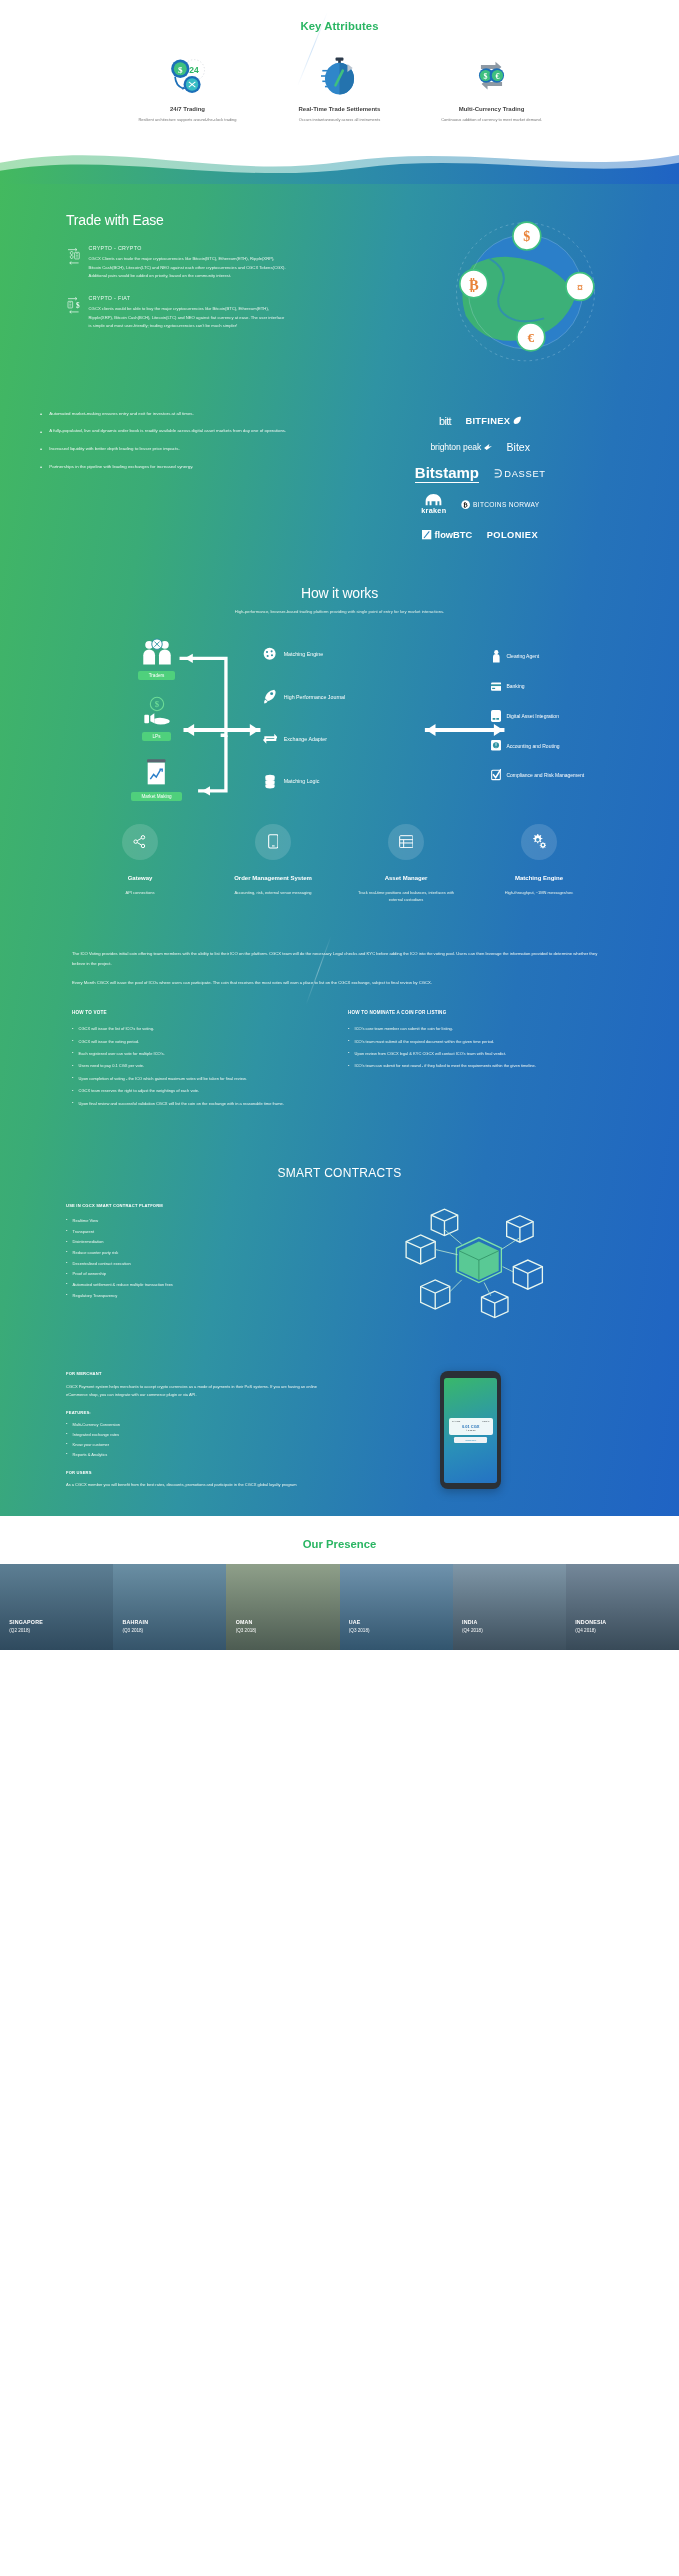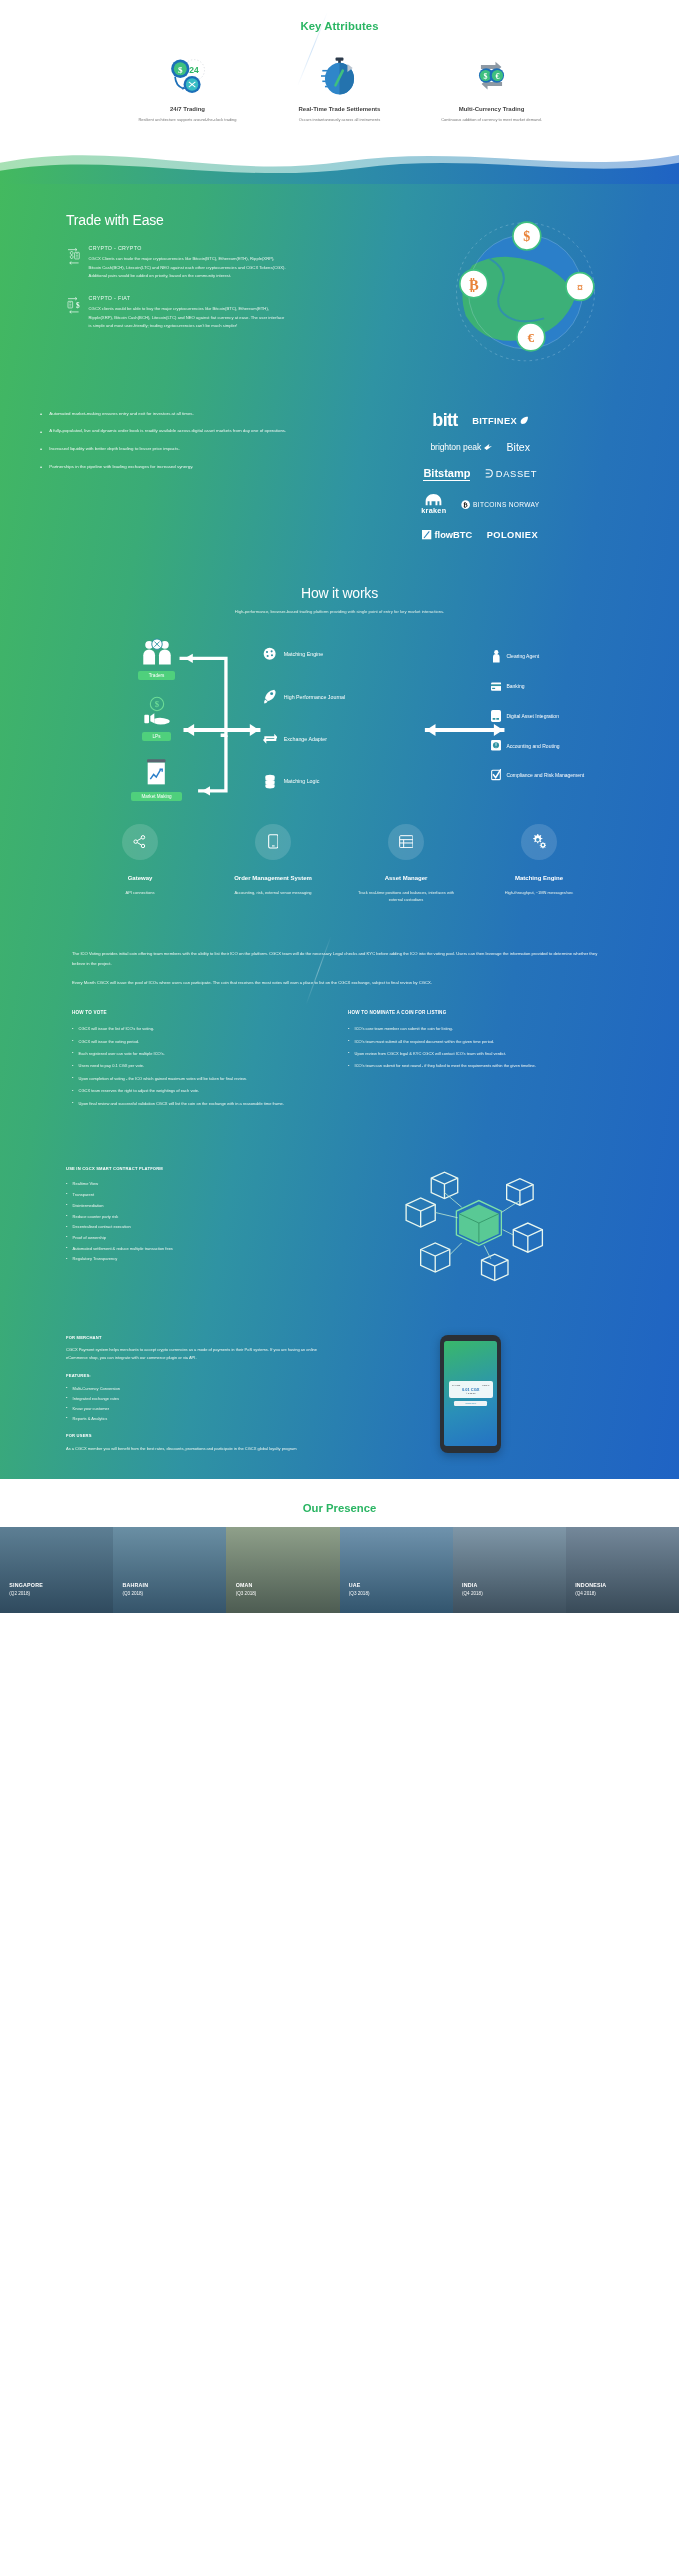--- a/index.html
+++ b/index.html
@@ -58,25 +58,25 @@
   
   .exch { padding:12px 0 24px; }
   .exch h2 { text-align:center; margin-bottom:20px; }
   .exch-body { display:flex; padding:0 40px; }
   .exch-list { width:47%; }
   .exch-list li { font-size:4.4px; line-height:2.5; color:#eef7f2; margin-bottom:6.6px; list-style:none; position:relative; padding-left:9.3px;}
   .exch-list li:before { content:"•"; position:absolute; left:0; top:-0.7px; font-size:6px; }
   .logos { flex:1; display:flex; flex-wrap:wrap; align-items:center; justify-content:center; gap:6.6px 12px; padding-top:2.7px; }
   .logo-row { width:100%; display:flex; justify-content:center; align-items:center; gap:14.6px; height:20px; }
   .lg { color:#fff; white-space:nowrap; display:flex; align-items:center; gap:2.7px; }
-  .lg-bitt { font-size:18px; font-weight:bold; letter-spacing:-0.7px;text-align:center; }
+  .lg-bitt { font-size:11px; font-weight:normal; letter-spacing:-0.7px;text-align:center; }
   .lg-bitfinex { font-size:9.3px; font-weight:bold; letter-spacing:0.3px; }
   .lg-brighton { font-size:8.6px; font-weight:300; letter-spacing:-0.1px; }
   .lg-bitex { font-size:10.6px; font-weight:300; }
-  .lg-bitstamp { font-size:11px; font-weight:bold; border-bottom:1.3px solid #fff; padding-bottom:0.7px;}
+  .lg-bitstamp { font-size:15px; font-weight:bold; border-bottom:1.3px solid #fff; padding-bottom:0.7px;}
   .lg-dasset { font-size:9.3px; font-weight:normal; letter-spacing:0.7px; }
   .lg-kraken { font-size:7.3px; font-weight:600; letter-spacing:0.3px; flex-direction:column; gap:0;}
   .lg-bnorway { font-size:6.6px; letter-spacing:0.3px; }
   .lg-flowbtc { font-size:9.3px; font-weight:bold; }
   .lg-poloniex { font-size:9.3px; font-weight:bold; letter-spacing:0.4px; }
 
   
   .hiw { padding:16px 0 6.6px; }
   .hiw h2 { text-align:center; margin-bottom:8px; }
   .hiw-sub { text-align:center; font-size:4.2px; color:#e3f1ea; margin-bottom:22.6px; }
@@ -627,20 +627,21 @@
             <li>ICO's core team member can submit the coin for listing.</li>
             <li>ICO's team must submit all the required document within the given time period.</li>
             <li>Upon review from CGCX legal &amp; KYC CGCX will contact ICO's team with final verdict.</li>
             <li>ICO's team can submit for next round - if they failed to meet the requirements within the given timeline.</li>
           </ul>
         </div>
       </div>
     </section>
 
     <section class="smart sect">
+      <h2 class="sec-title">SMART CONTRACTS</h2>
       <div class="smart-body">
         <div class="smart-left">
           <h3>USE IN CGCX SMART CONTRACT PLATFORM</h3>
           <ul>
             <li>Realtime View</li>
             <li>Transparent</li>
             <li>Disintermediation</li>
             <li>Reduce counter party risk</li>
             <li>Decentralised contract execution</li>
             <li>Proof of ownership</li>

